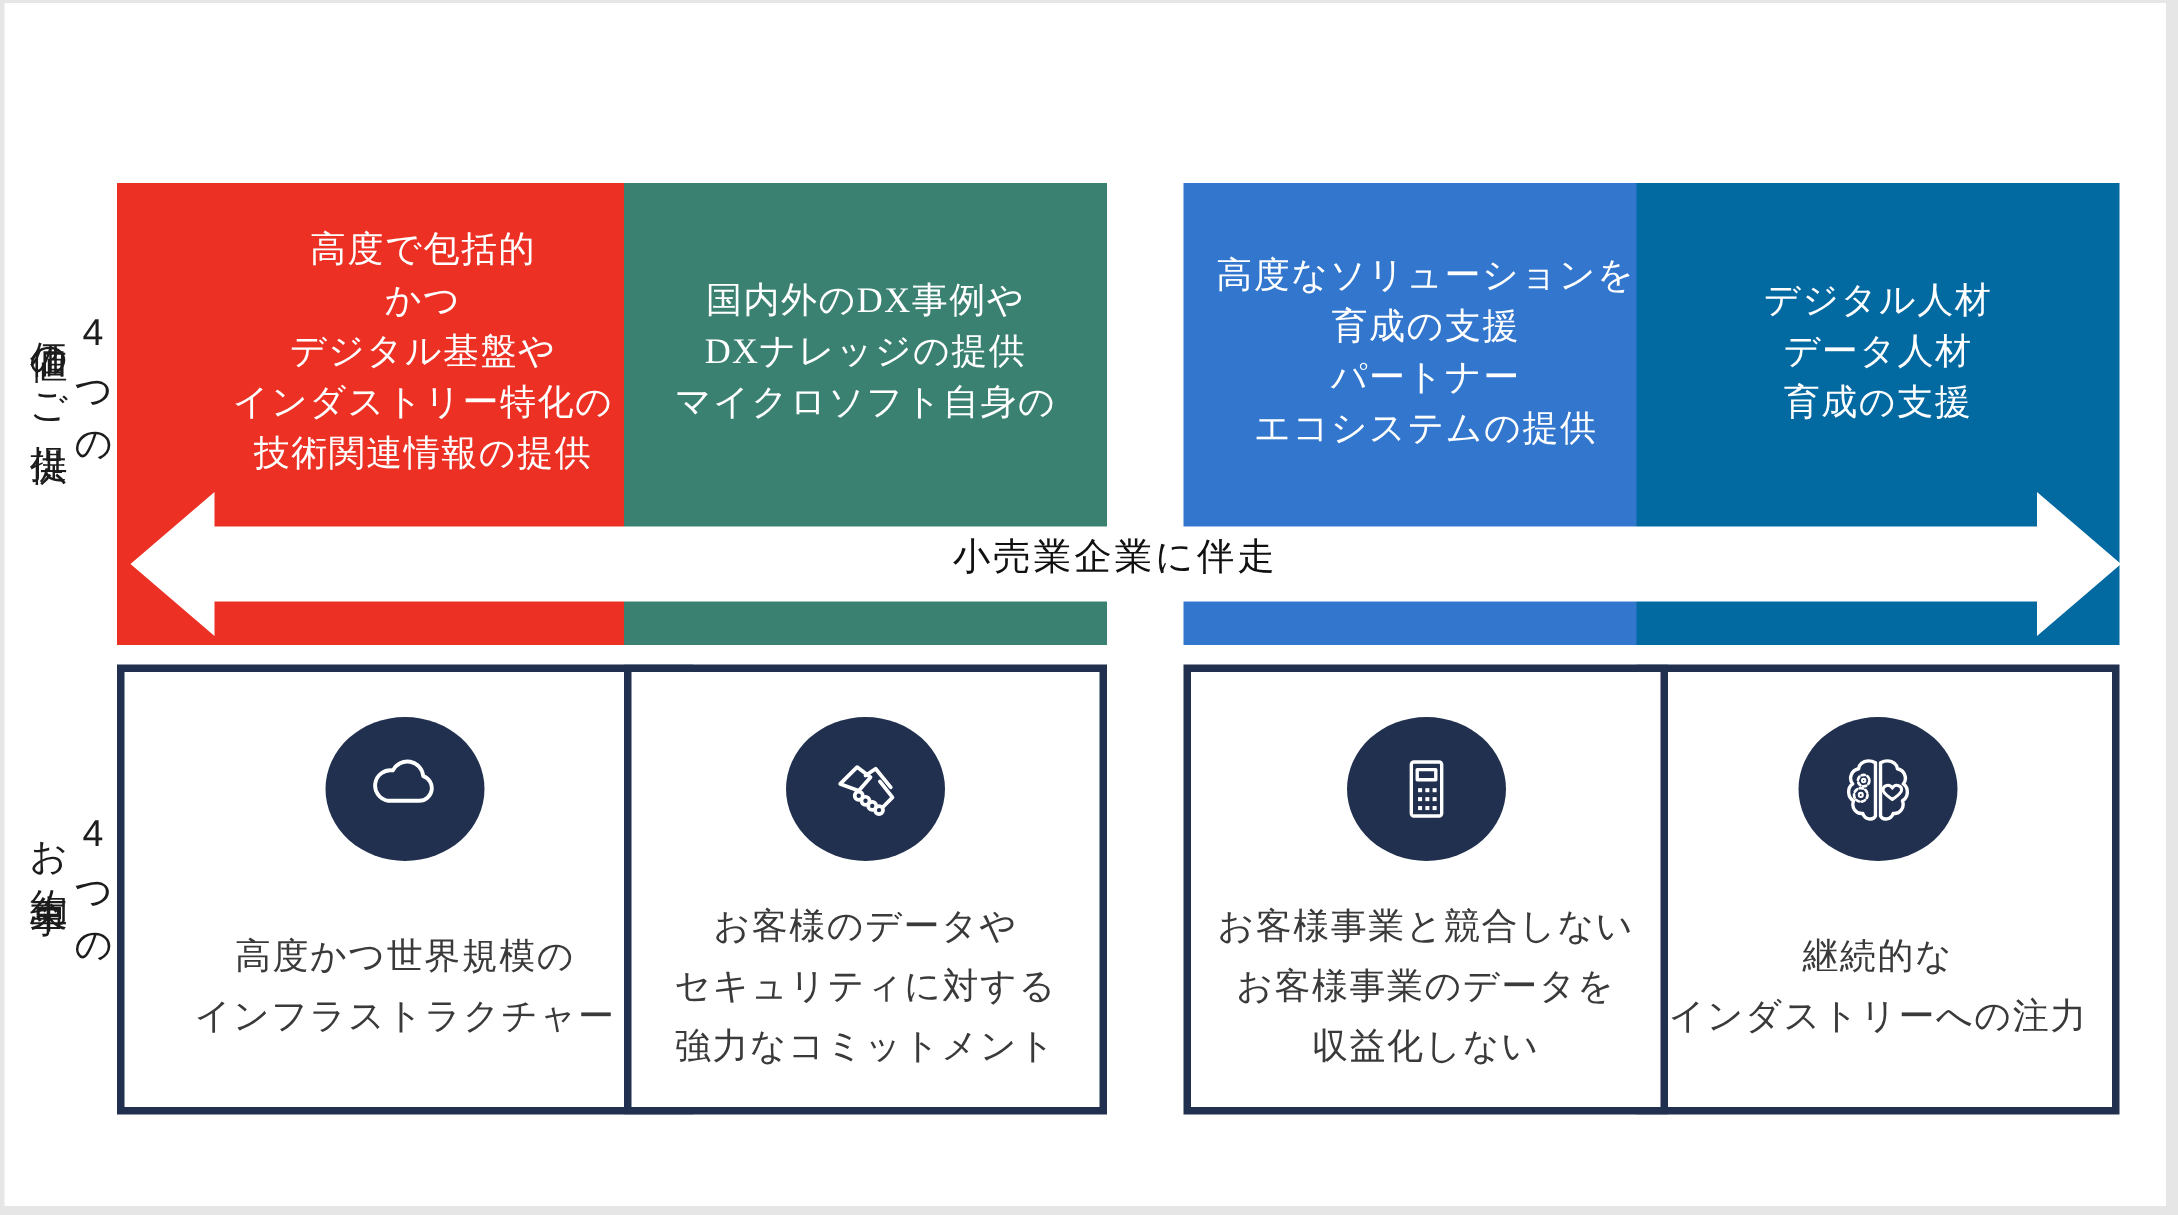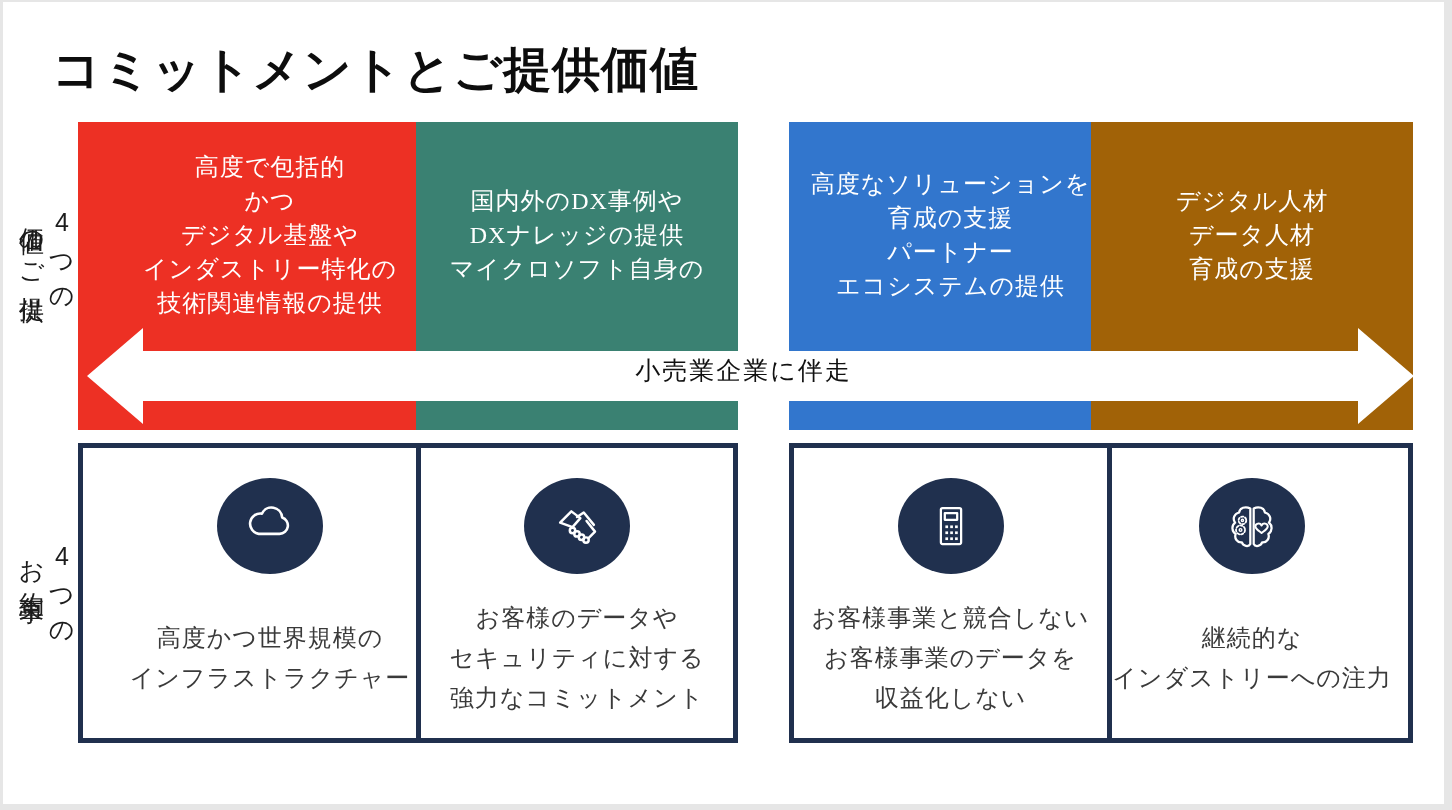--- a/index.html
+++ b/index.html
@@ -9,21 +9,21 @@
     overflow:hidden;
   }
   .slide{position:absolute;left:3px;top:2px;width:1441px;height:802px;background:#ffffff;}
 
   .page-title{
     position:absolute;left:49px;top:36px;
     font-size:48px;font-weight:800;letter-spacing:1px;color:#0d0d0d;white-space:nowrap;
   }
 
   
-  .col1{left:75px;width:384px;}
+  .col1{left:75px;width:384px;padding-left:24px;}
   .col2{left:413px;width:322px;font-family:Liberation Serif, serif;}
   .col3{left:750px;width:323px;margin-left:36px;}
   .col4{left:1088px;width:322px;}
 
   
   .value-card{position:absolute;top:120px;height:308px;}
   .value-text{
     position:absolute;left:6px;right:6px;top:0;height:225px;
     display:flex;flex-direction:column;align-items:center;justify-content:center;
     color:#ffffff;font-size:24px;line-height:34px;letter-spacing:1px;text-align:center;white-space:nowrap;
@@ -59,21 +59,20 @@
     position:absolute;left:8px;right:8px;top:148px;height:124px;
     display:flex;flex-direction:column;align-items:center;justify-content:center;
     color:#3a3a3a;font-size:24px;line-height:40px;letter-spacing:1px;text-align:center;white-space:nowrap;
   }
 </style>
 </head>
 <body>
 
 <div class="slide">
 
-  <div class="page-title">コミットメントとご提供価値</div>
 
   <div class="vlabel vlabel-values">
     <div>4つの</div>
     <div>価値のご提供</div>
   </div>
   <div class="vlabel vlabel-promises">
     <div>4つの</div>
     <div>お約束事</div>
   </div>
 
@@ -97,21 +96,21 @@
 
   <div class="value-card col3" style="background: rgb(50, 118, 205);">
     <div class="value-text">
       <div>高度なソリューションを</div>
       <div>育成の支援</div>
       <div>パートナー</div>
       <div>エコシステムの提供</div>
     </div>
   </div>
 
-  <div class="value-card col4" style="background: #a16207;">
+  <div class="value-card col4" style="background: #0369a1;">
     <div class="value-text">
       <div>デジタル人材</div>
       <div>データ人材</div>
       <div>育成の支援</div>
     </div>
   </div>
 
   <svg class="arrow-svg" width="1441" height="802" viewBox="0 0 1441 802">
     <polygon fill="#ffffff" points="84,374 140,326 140,349 1355,349 1355,326 1411,374 1355,422 1355,399 140,399 140,422"></polygon>
   </svg>

